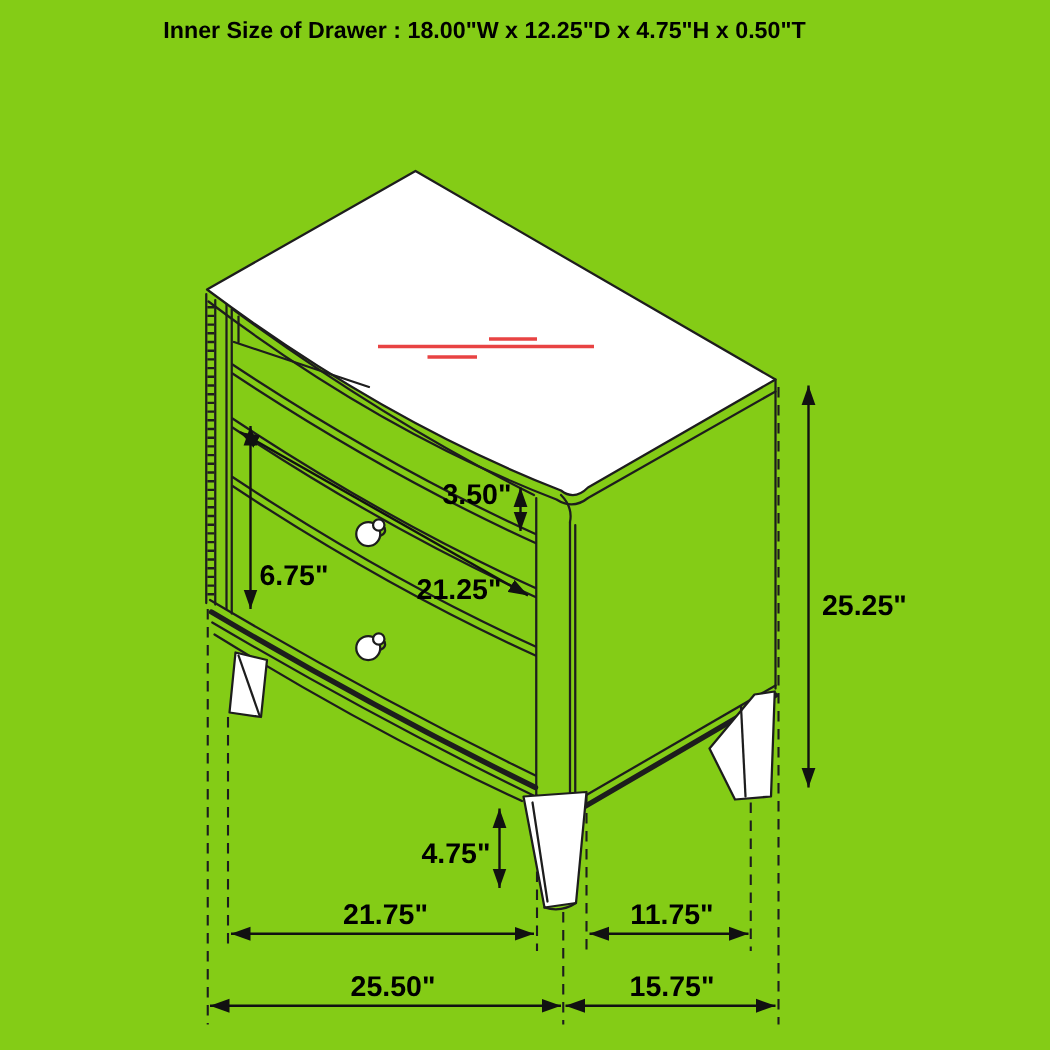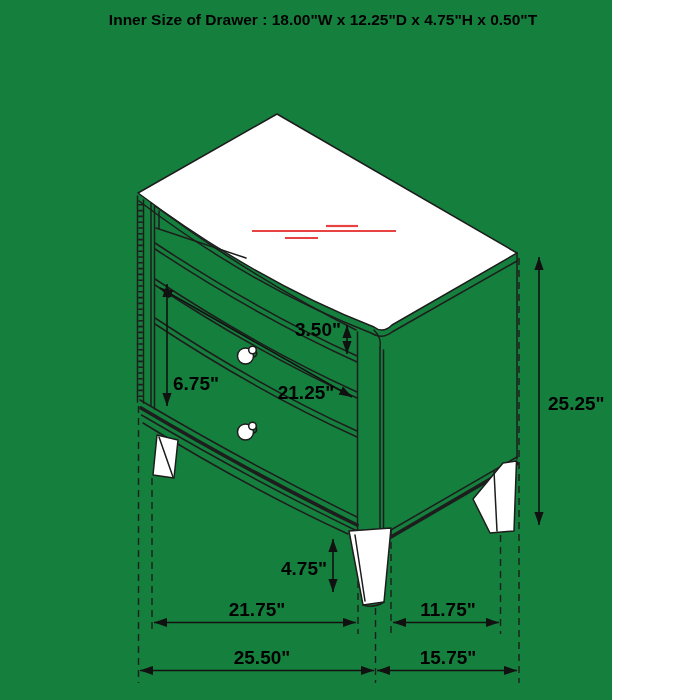--- a/index.html
+++ b/index.html
@@ -1,16 +1,16 @@
 <!DOCTYPE html>
 <html><head>
 <meta charset="utf-8">
 <style>
   html,body{margin:0;padding:0;background:#fff;}
-  #stage{position:relative;width:612px;height:700px;background:#15803d;overflow:hidden;
+  #stage{position:relative;width:700px;height:700px;background:#84cc16;overflow:hidden;
          font-family:"Liberation Sans",sans-serif;}
   svg{position:absolute;left:0;top:0;}
   .ln{stroke:#1d1d1d;stroke-width:1.5;fill:none;stroke-linecap:round;stroke-linejoin:round;}
   .thick{stroke:#1d1d1d;stroke-width:3.6;fill:none;stroke-linecap:round;}
   .fillw{fill:#ffffff;}
   .dash{stroke:#1d1d1d;stroke-width:1.4;fill:none;stroke-dasharray:7 5;}
   .hatch{stroke:#1d1d1d;stroke-width:4.5;fill:none;stroke-dasharray:1.6 4.2;}
   .red{stroke:#e84343;stroke-width:2.2;fill:none;}
   .dim{stroke:#111;stroke-width:1.6;fill:none;}
   .dimtxt{font-family:"Liberation Sans",sans-serif;font-weight:700;font-size:19px;fill:#000;}

